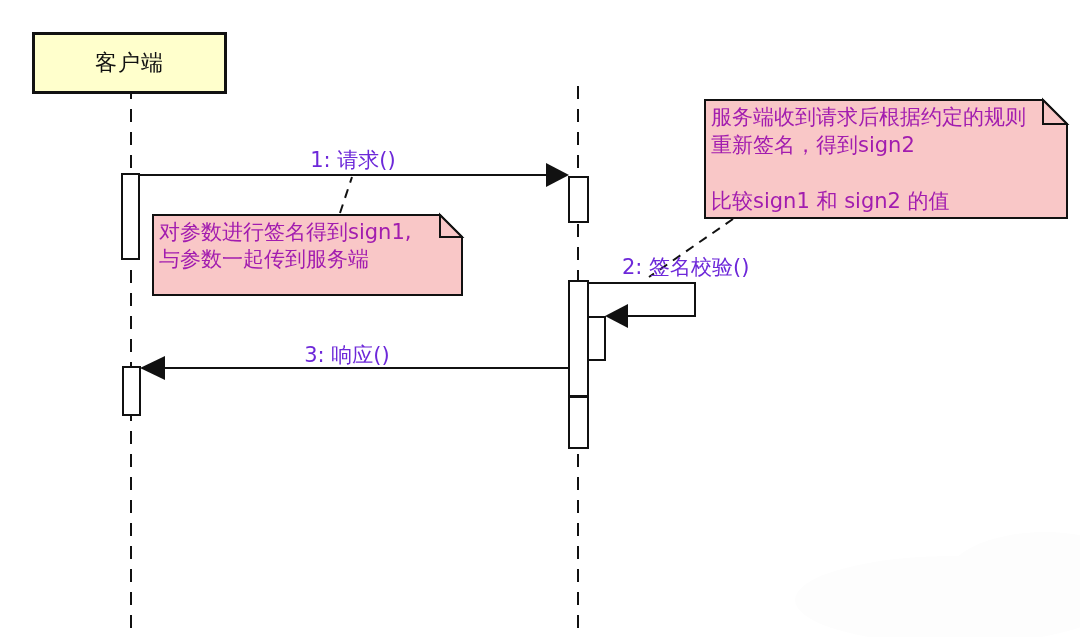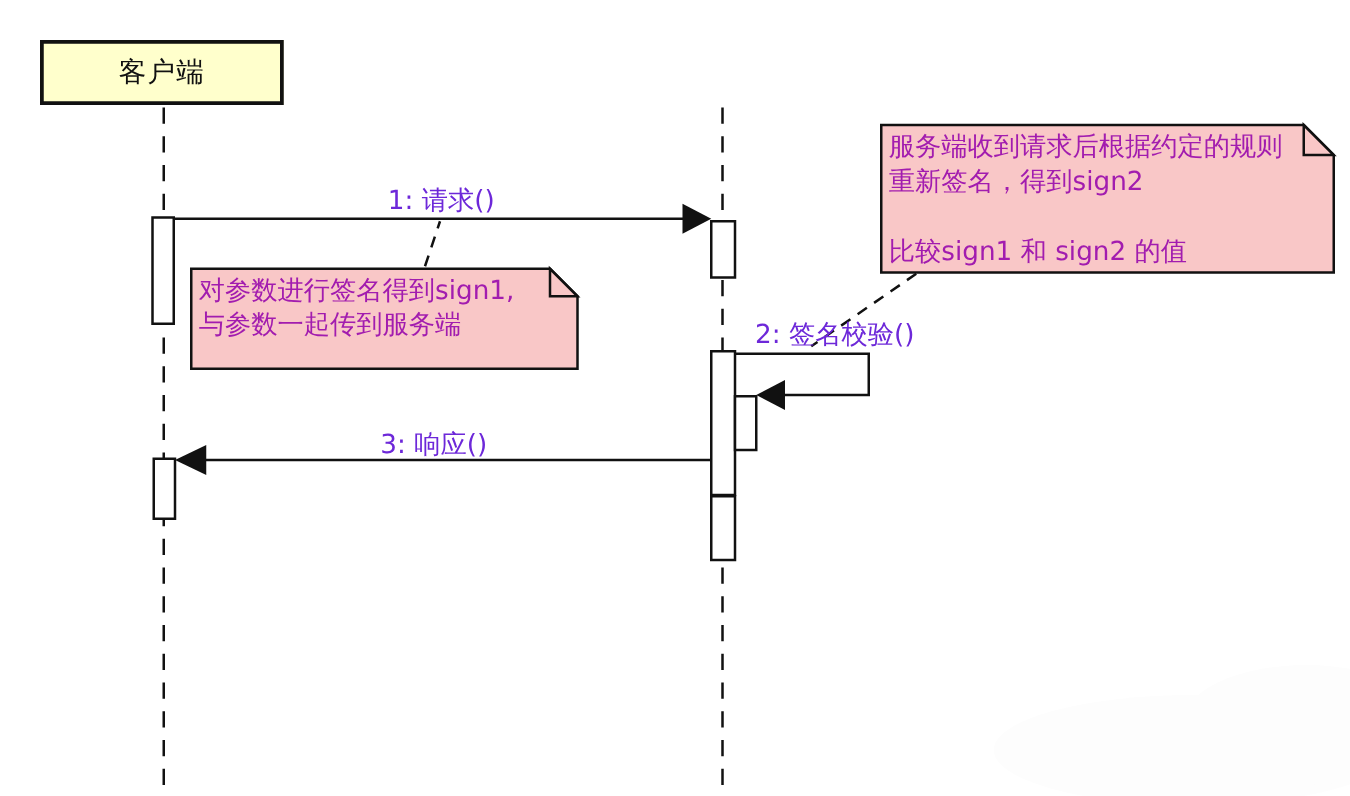--- a/index.html
+++ b/index.html
@@ -1,20 +1,20 @@
 <!DOCTYPE html>
 <html><head>
 <meta charset="utf-8">
 <style>
   html,body{margin:0;padding:0;background:#ffffff;}
   body{font-family:"DejaVu Sans","Liberation Sans",sans-serif;}
   .stage{position:relative;width:1080px;height:637px;background:#ffffff;overflow:hidden;}
   .layer{position:absolute;left:0;top:0;}
   .actor-box{
-    position:absolute;top:32px;width:195px;height:52px;box-sizing:border-box;
+    position:absolute;top:32px;width:195px;height:62px;box-sizing:border-box;
     background:#ffffcc;border:3px solid #111111;
     display:flex;align-items:center;justify-content:center;
     font-size:22px;color:#111111;letter-spacing:1px;
   }
   .actor-client{left:32px;}
   .actor-server{left:478px;}
   .msg-label{
     position:absolute;font-size:21px;color:#6d28d9;white-space:nowrap;
   }
   .msg-label.centered{transform:translateX(-50%);}
@@ -75,21 +75,21 @@
       <path d="M705,100 H1043 L1067,124 V218 H705 Z" fill="#f9c7c7" stroke="#111111" stroke-width="2"></path>
       <path d="M1043,100 L1067,124 H1043 Z" fill="#f9c7c7" stroke="#111111" stroke-width="2"></path>
     </g>
   </svg>
 
   <div class="actor-box actor-client">
     <span>客户端</span>
   </div>
 
   <div class="msg-label centered" style="left:353px;top:146px;">1: 请求()</div>
-  <div class="msg-label" style="left:604px;top:253px;">2: 签名校验()</div>
+  <div class="msg-label" style="left:622px;top:253px;">2: 签名校验()</div>
   <div class="msg-label centered" style="left:347px;top:341px;">3: 响应()</div>
 
   <div class="note-text note1-text">对参数进行签名得到sign1,
 与参数一起传到服务端</div>
   <div class="note-text note2-text">服务端收到请求后根据约定的规则
 重新签名，得到sign2
 
 比较sign1 和 sign2 的值</div>
 
 </div>

